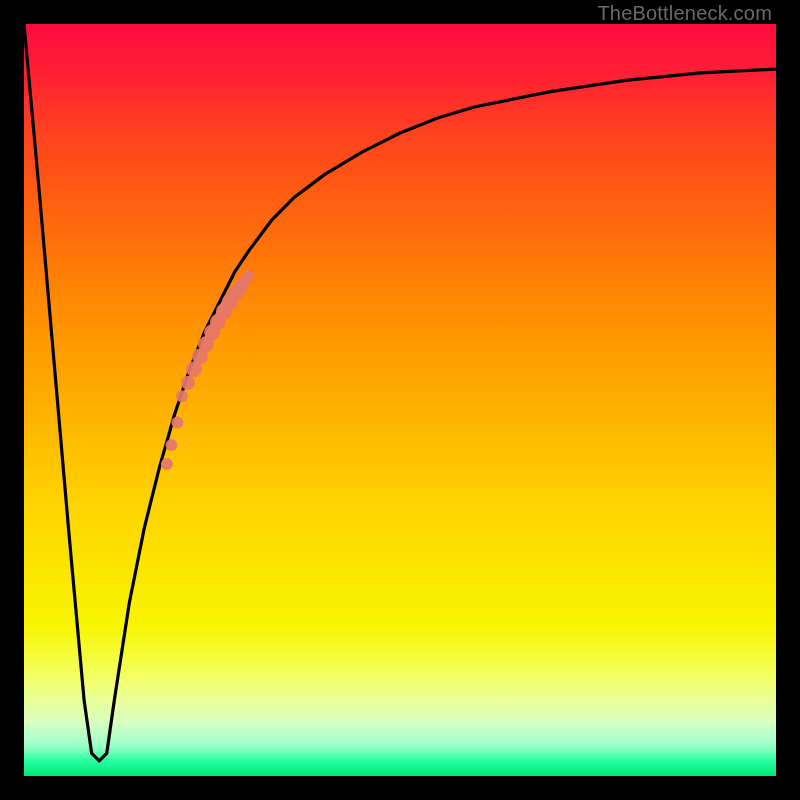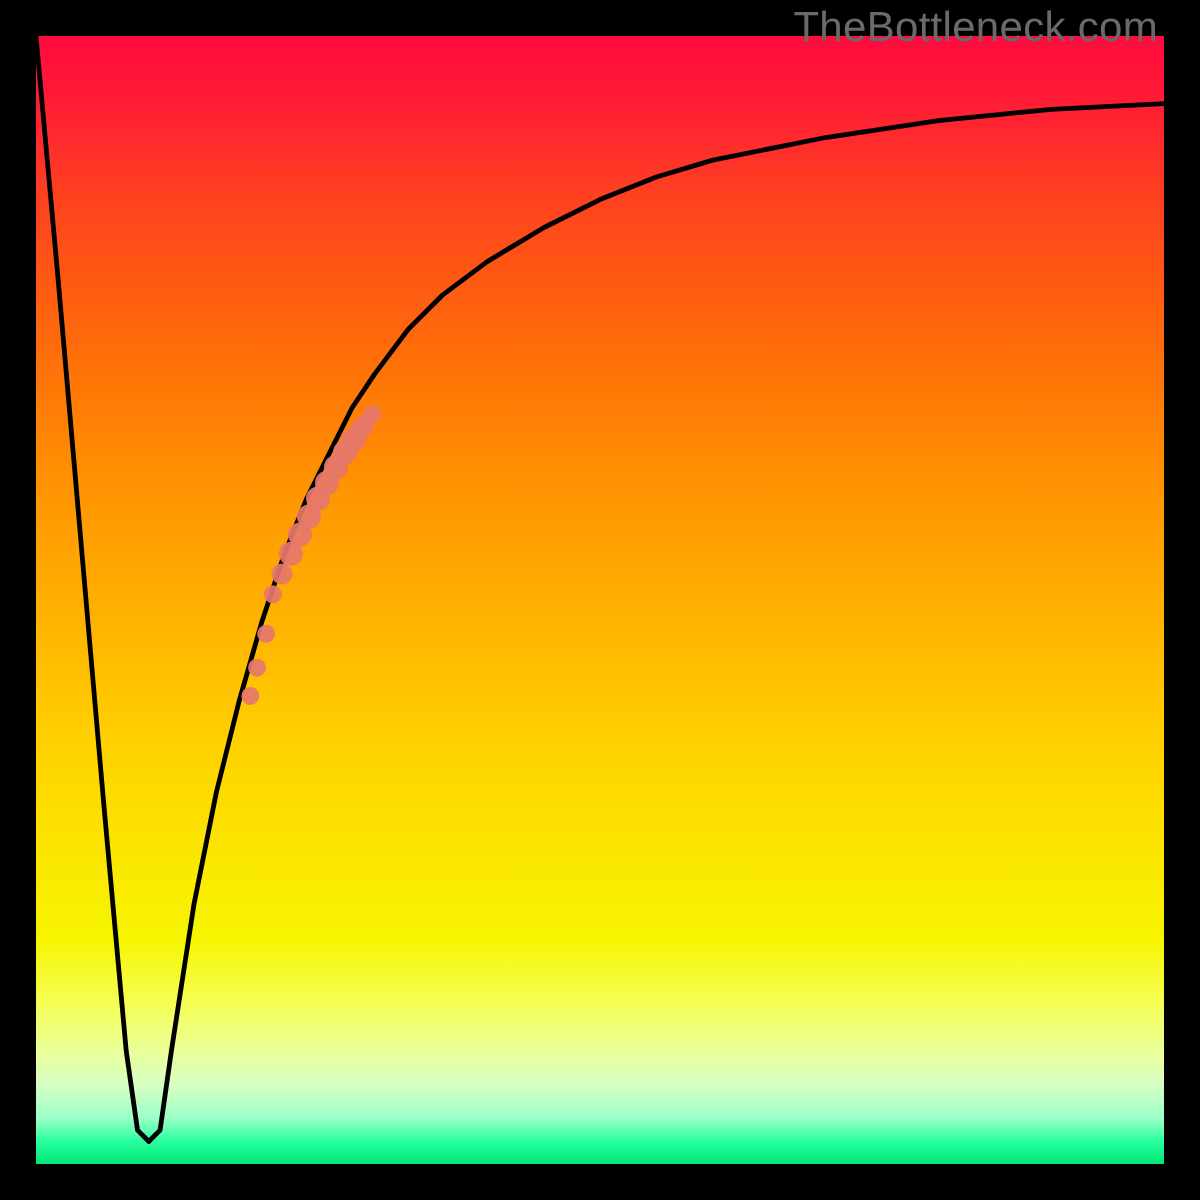--- a/index.html
+++ b/index.html
@@ -45,21 +45,21 @@
       #9affc8 96%,
       #28ff9e 98%,
       #00e878 100%
     );
   }
   .attribution {
     position: absolute;
     top: 2px;
     right: 28px;
     color: #6a6a6a;
-    font-size: 28px;
+    font-size: 20px;
     font-weight: 500;
     letter-spacing: 0.2px;
     user-select: none;
   }
   svg.curve {
     position: absolute;
     inset: 0;
   }
 </style>
 </head>

